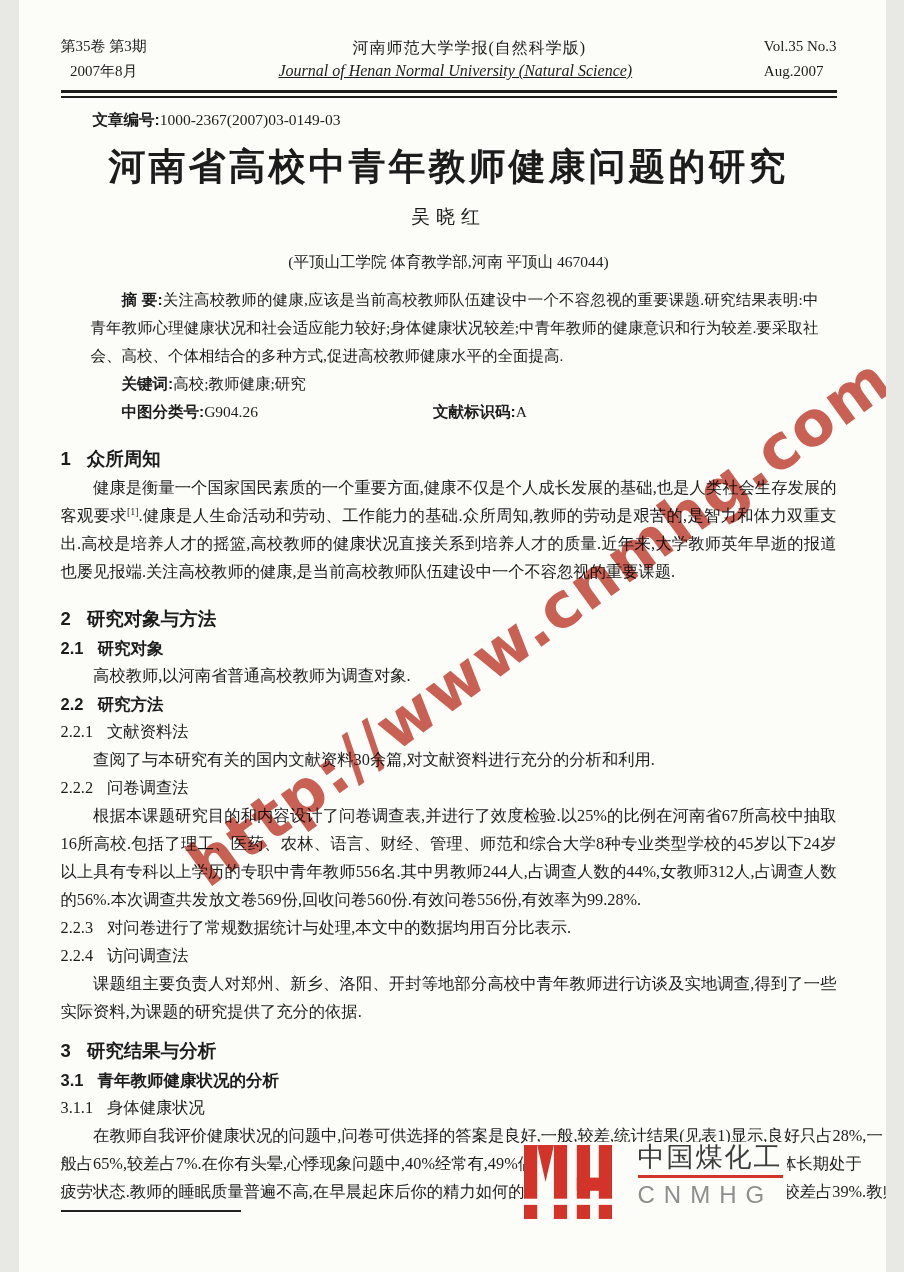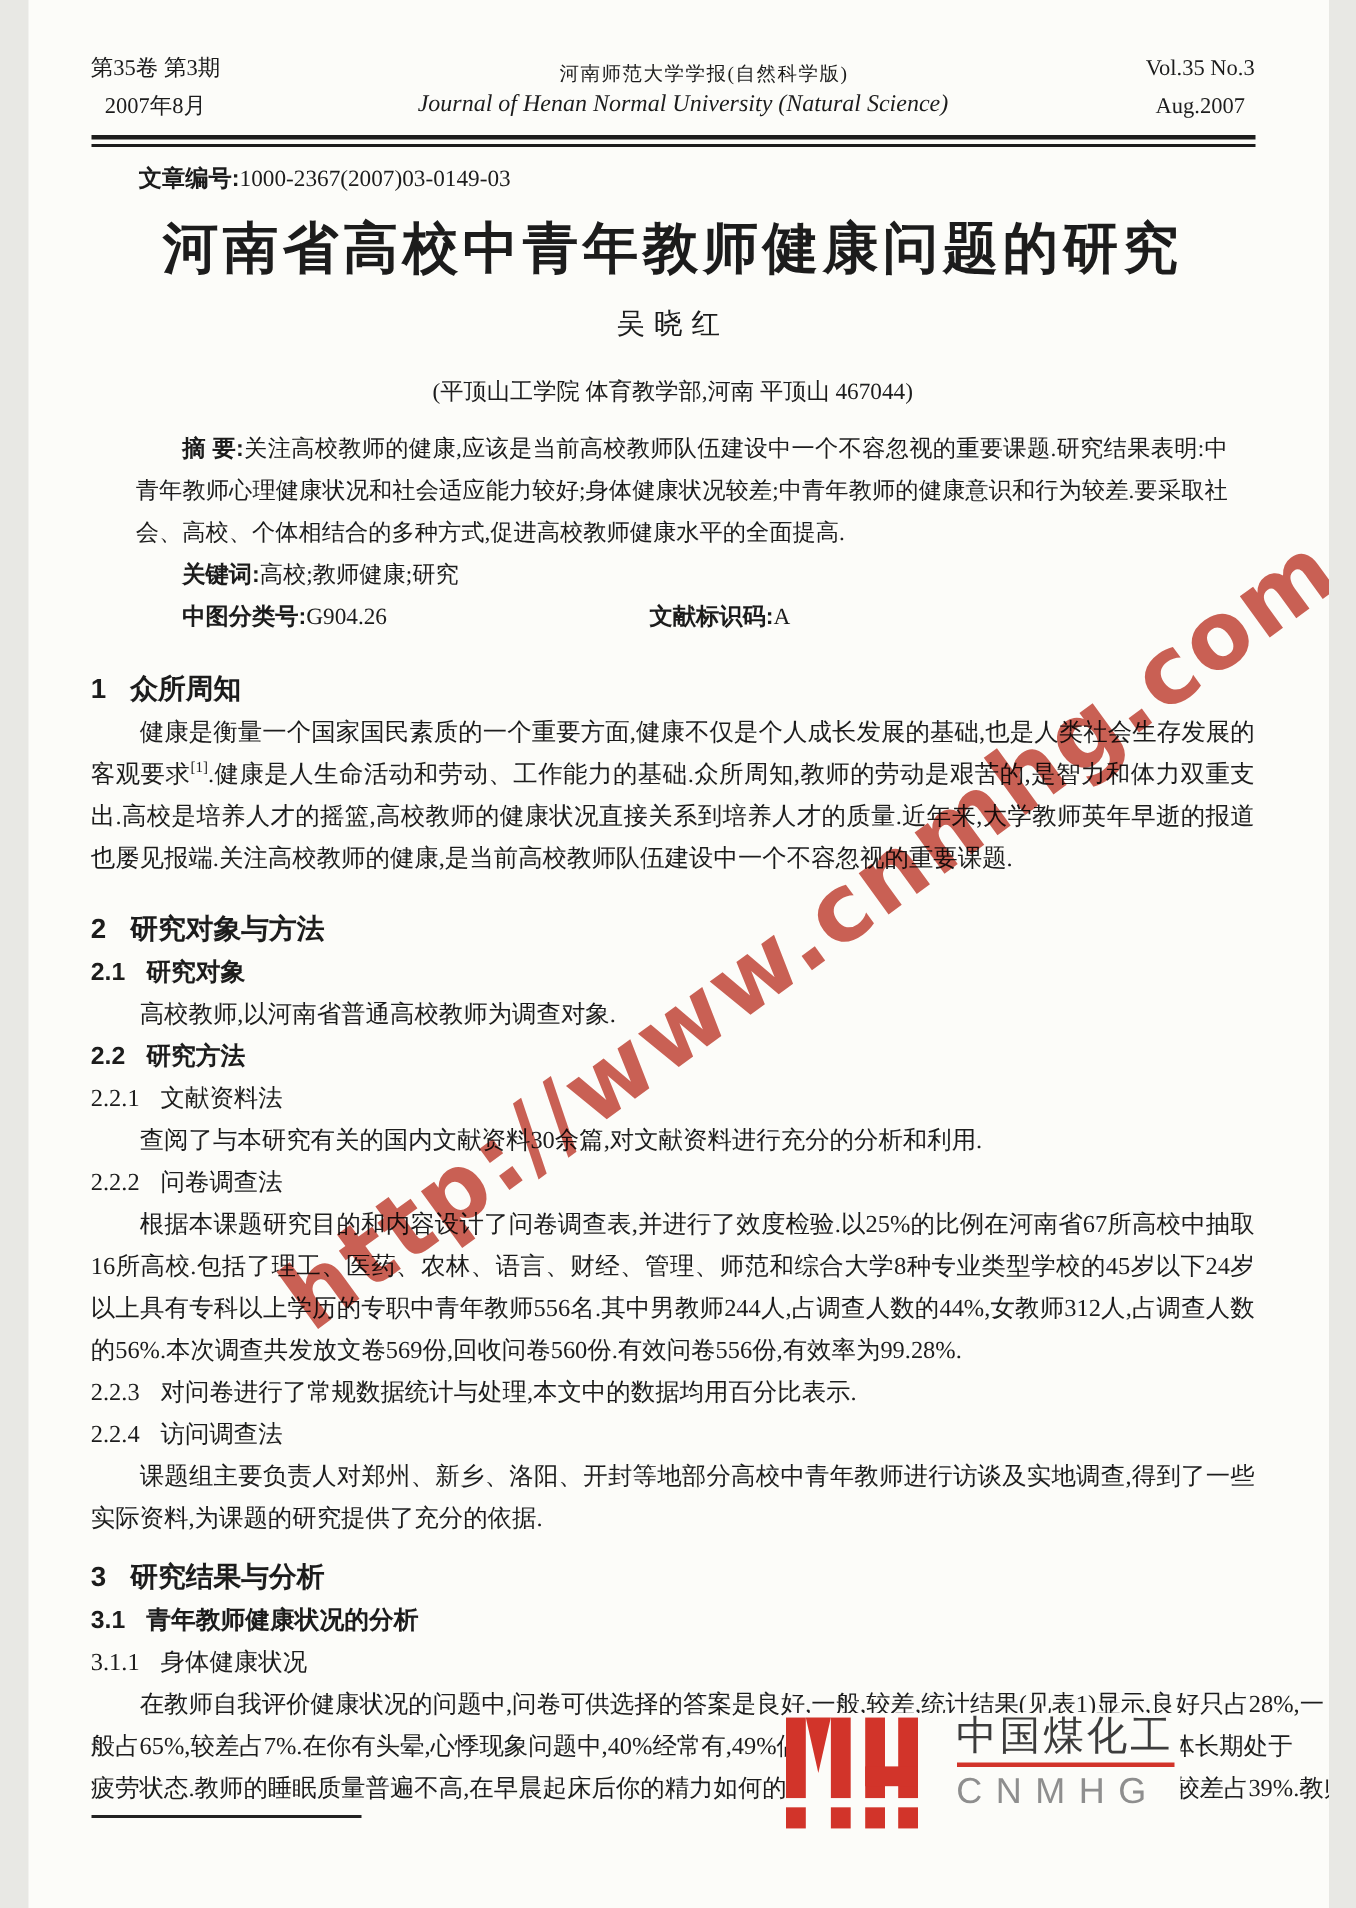--- a/index.html
+++ b/index.html
@@ -7,24 +7,24 @@
     position:relative; width:867px; height:1272px; margin:0 auto;
     background:#fcfcf9; color:#1c1c1c; overflow:hidden;
     font-family:"Liberation Serif", serif;
   }
   .content{padding:0 49px 0 42px;}
 
   
   .header{display:flex; justify-content:space-between; align-items:center; margin-top:34px;}
   .h-left,.h-right{font-size:15px; line-height:25px; white-space:nowrap;}
   .h-left{text-align:center;}
-  .h-right{text-align:center;}
+  .h-right{text-align:left;}
   .h-center{text-align:center; flex:1;}
-  .jname-cn{font-size:13px; letter-spacing:1px;margin-left:28px;}
-  .jname-en{font-size:16px; font-style:italic; margin-top:3px;}
+  .jname-cn{font-size:16px; letter-spacing:1px;margin-left:28px;}
+  .jname-en{font-size:16px; font-style:italic; margin-top:3px;text-decoration:underline;}
   .double-rule{margin-top:6px; height:3px; border-top:3px solid #1d1d1d; border-bottom:2px solid #1d1d1d;}
 
   .blabel{font-family:"Liberation Sans", sans-serif; font-weight:bold;text-align:center;}
 
   .article-no{margin:12px 0 0 32px; font-size:15.5px; line-height:20px;}
 
   .title{margin:16px 0 0 0; text-align:center; font-size:37px; font-weight:bold;
          letter-spacing:3px; line-height:42px; font-family:"Liberation Serif", serif;}
   .author{margin-top:18px; text-align:center; font-size:19px; letter-spacing:6px; line-height:22px;}
   .affil{margin-top:24px; text-align:center; font-size:15.5px; line-height:20px;}

